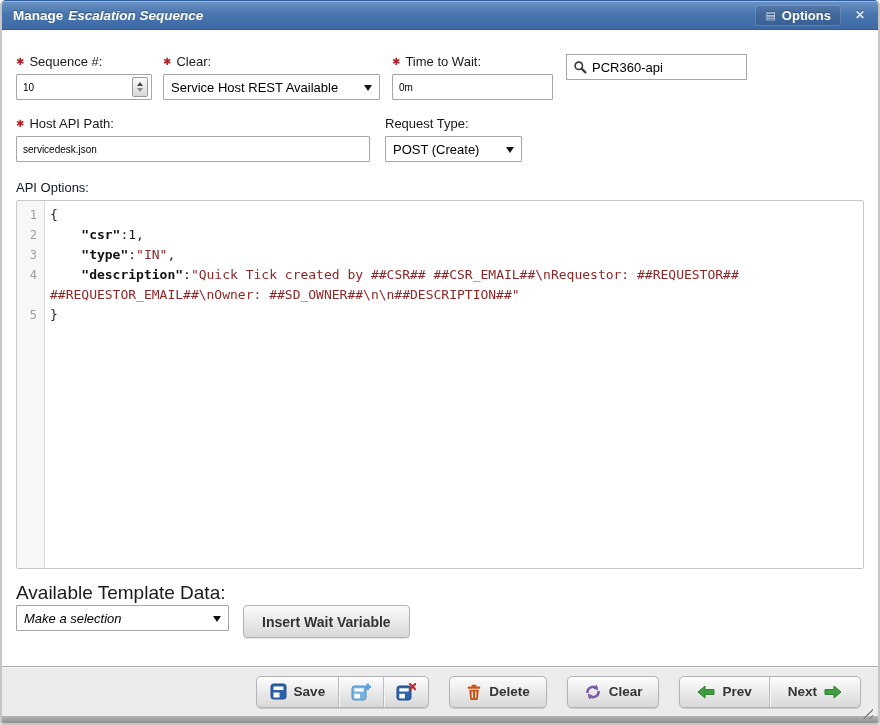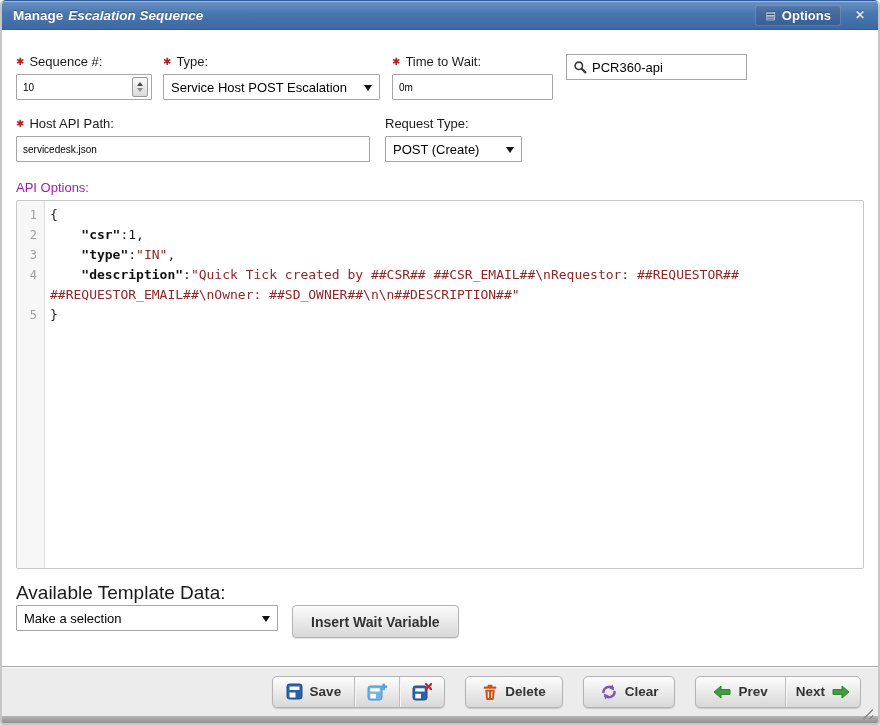--- a/index.html
+++ b/index.html
@@ -73,38 +73,38 @@
   
   .w-seq  { width:136px; margin-right:11px; }
   .w-type { width:217px; margin-right:12px; }
   .w-wait { width:161px; margin-right:13px; }
   .w-host { width:181px; }
   .row2 { margin-top:16px; }
   .w-path { width:354px; margin-right:15px; }
   .w-req  { width:137px; }
 
   
-  .ed-label { margin-top:18px; font-size:13px; color:#a21caf; height:16px; line-height:16px; margin-bottom:4px; }
+  .ed-label { margin-top:18px; font-size:13px; color:#0f172a; height:16px; line-height:16px; margin-bottom:4px; }
   .editor {
     height:369px; border:1px solid #c8c8c8; border-radius:2px;
     background:linear-gradient(to right, #f7f7f7 0 27px, #dcdcdc 27px 28px, #fff 28px);
     font-family:"DejaVu Sans Mono", monospace; font-size:13px; color:#1a1a1a;
     padding-top:4px; overflow:hidden; cursor:text;
   }
   .code-line { display:flex; line-height:20px; }
   .ln { flex:0 0 27px; text-align:right; padding-right:7px; color:#9e9e9e; font-size:12px; line-height:20px; }
   .code { flex:1; white-space:pre-wrap; overflow-wrap:break-word; padding-left:6px; padding-right:6px; }
   .tok { color:#1a1a1a; }
   .tok.key { font-weight:bold; color:#111; }
   .tok.str { color:#8e2727; }
 
   
   .tpl-label { margin-top:16px; font-size:19px; color:#1a1a1a; height:16px; line-height:16px; margin-bottom:4px; }
   .tpl-row { display:flex; align-items:flex-start; }
-  .w-tpl { width:262px; margin-right:14px; }
+  .w-tpl { width:213px; margin-right:14px;font-style:italic; }
   .btn-insert {
     height:33px; padding:0 18px; border:1px solid #b3b3b3; border-radius:4px;
     background:linear-gradient(#fbfbfb,#d8d8d8);
     font-family:"Liberation Sans", sans-serif; font-size:14px; font-weight:bold; color:#333;
     box-shadow:0 1px 1px rgba(0,0,0,.12); cursor:pointer;
   }
 
   
   .footer {
     flex:0 0 50px; border-top:1px solid #a9a9a9; background:#ececec;
@@ -161,24 +161,24 @@
           <input class="txt" style="padding-right: 24px;" value="10">
           <div class="spinner">
             <div class="tri-up"></div>
             <div class="tri-down"></div>
           </div>
         </div>
       </div>
 
       <div class="field w-type">
         <div class="flabel">
-          <span class="req">✱</span><span>Type:</span>
+          <span class="req">✱</span><span>Clear:</span>
         </div>
         <div class="select">
-          <span>Service Host POST Escalation</span>
+          <span>Service Host REST Available</span>
           <span class="sel-arrow"></span>
         </div>
       </div>
 
       <div class="field w-wait">
         <div class="flabel">
           <span class="req">✱</span><span>Time to Wait:</span>
         </div>
         <input class="txt" value="0m" style="">
       </div>
@@ -303,21 +303,21 @@
       </button>
     </div>
 
     <div class="btn-group">
       <button class="seg" style="padding:0 17px;">
         <svg width="18" height="14" viewBox="0 0 18 14">
           <polygon points="8,1 8,4.6 17,4.6 17,9.4 8,9.4 8,13 1,7" fill="#3f9f3f" stroke="#2e7d2e"></polygon>
         </svg>
         <span>Prev</span>
       </button>
-      <button class="seg" style="padding:0 10px;">
+      <button class="seg" style="padding:0 18px;">
         <span>Next</span>
         <svg width="18" height="14" viewBox="0 0 18 14">
           <polygon points="10,1 10,4.6 1,4.6 1,9.4 10,9.4 10,13 17,7" fill="#3f9f3f" stroke="#2e7d2e"></polygon>
         </svg>
       </button>
     </div>
 
     <div class="resize-handle"></div>
   </div>
 

